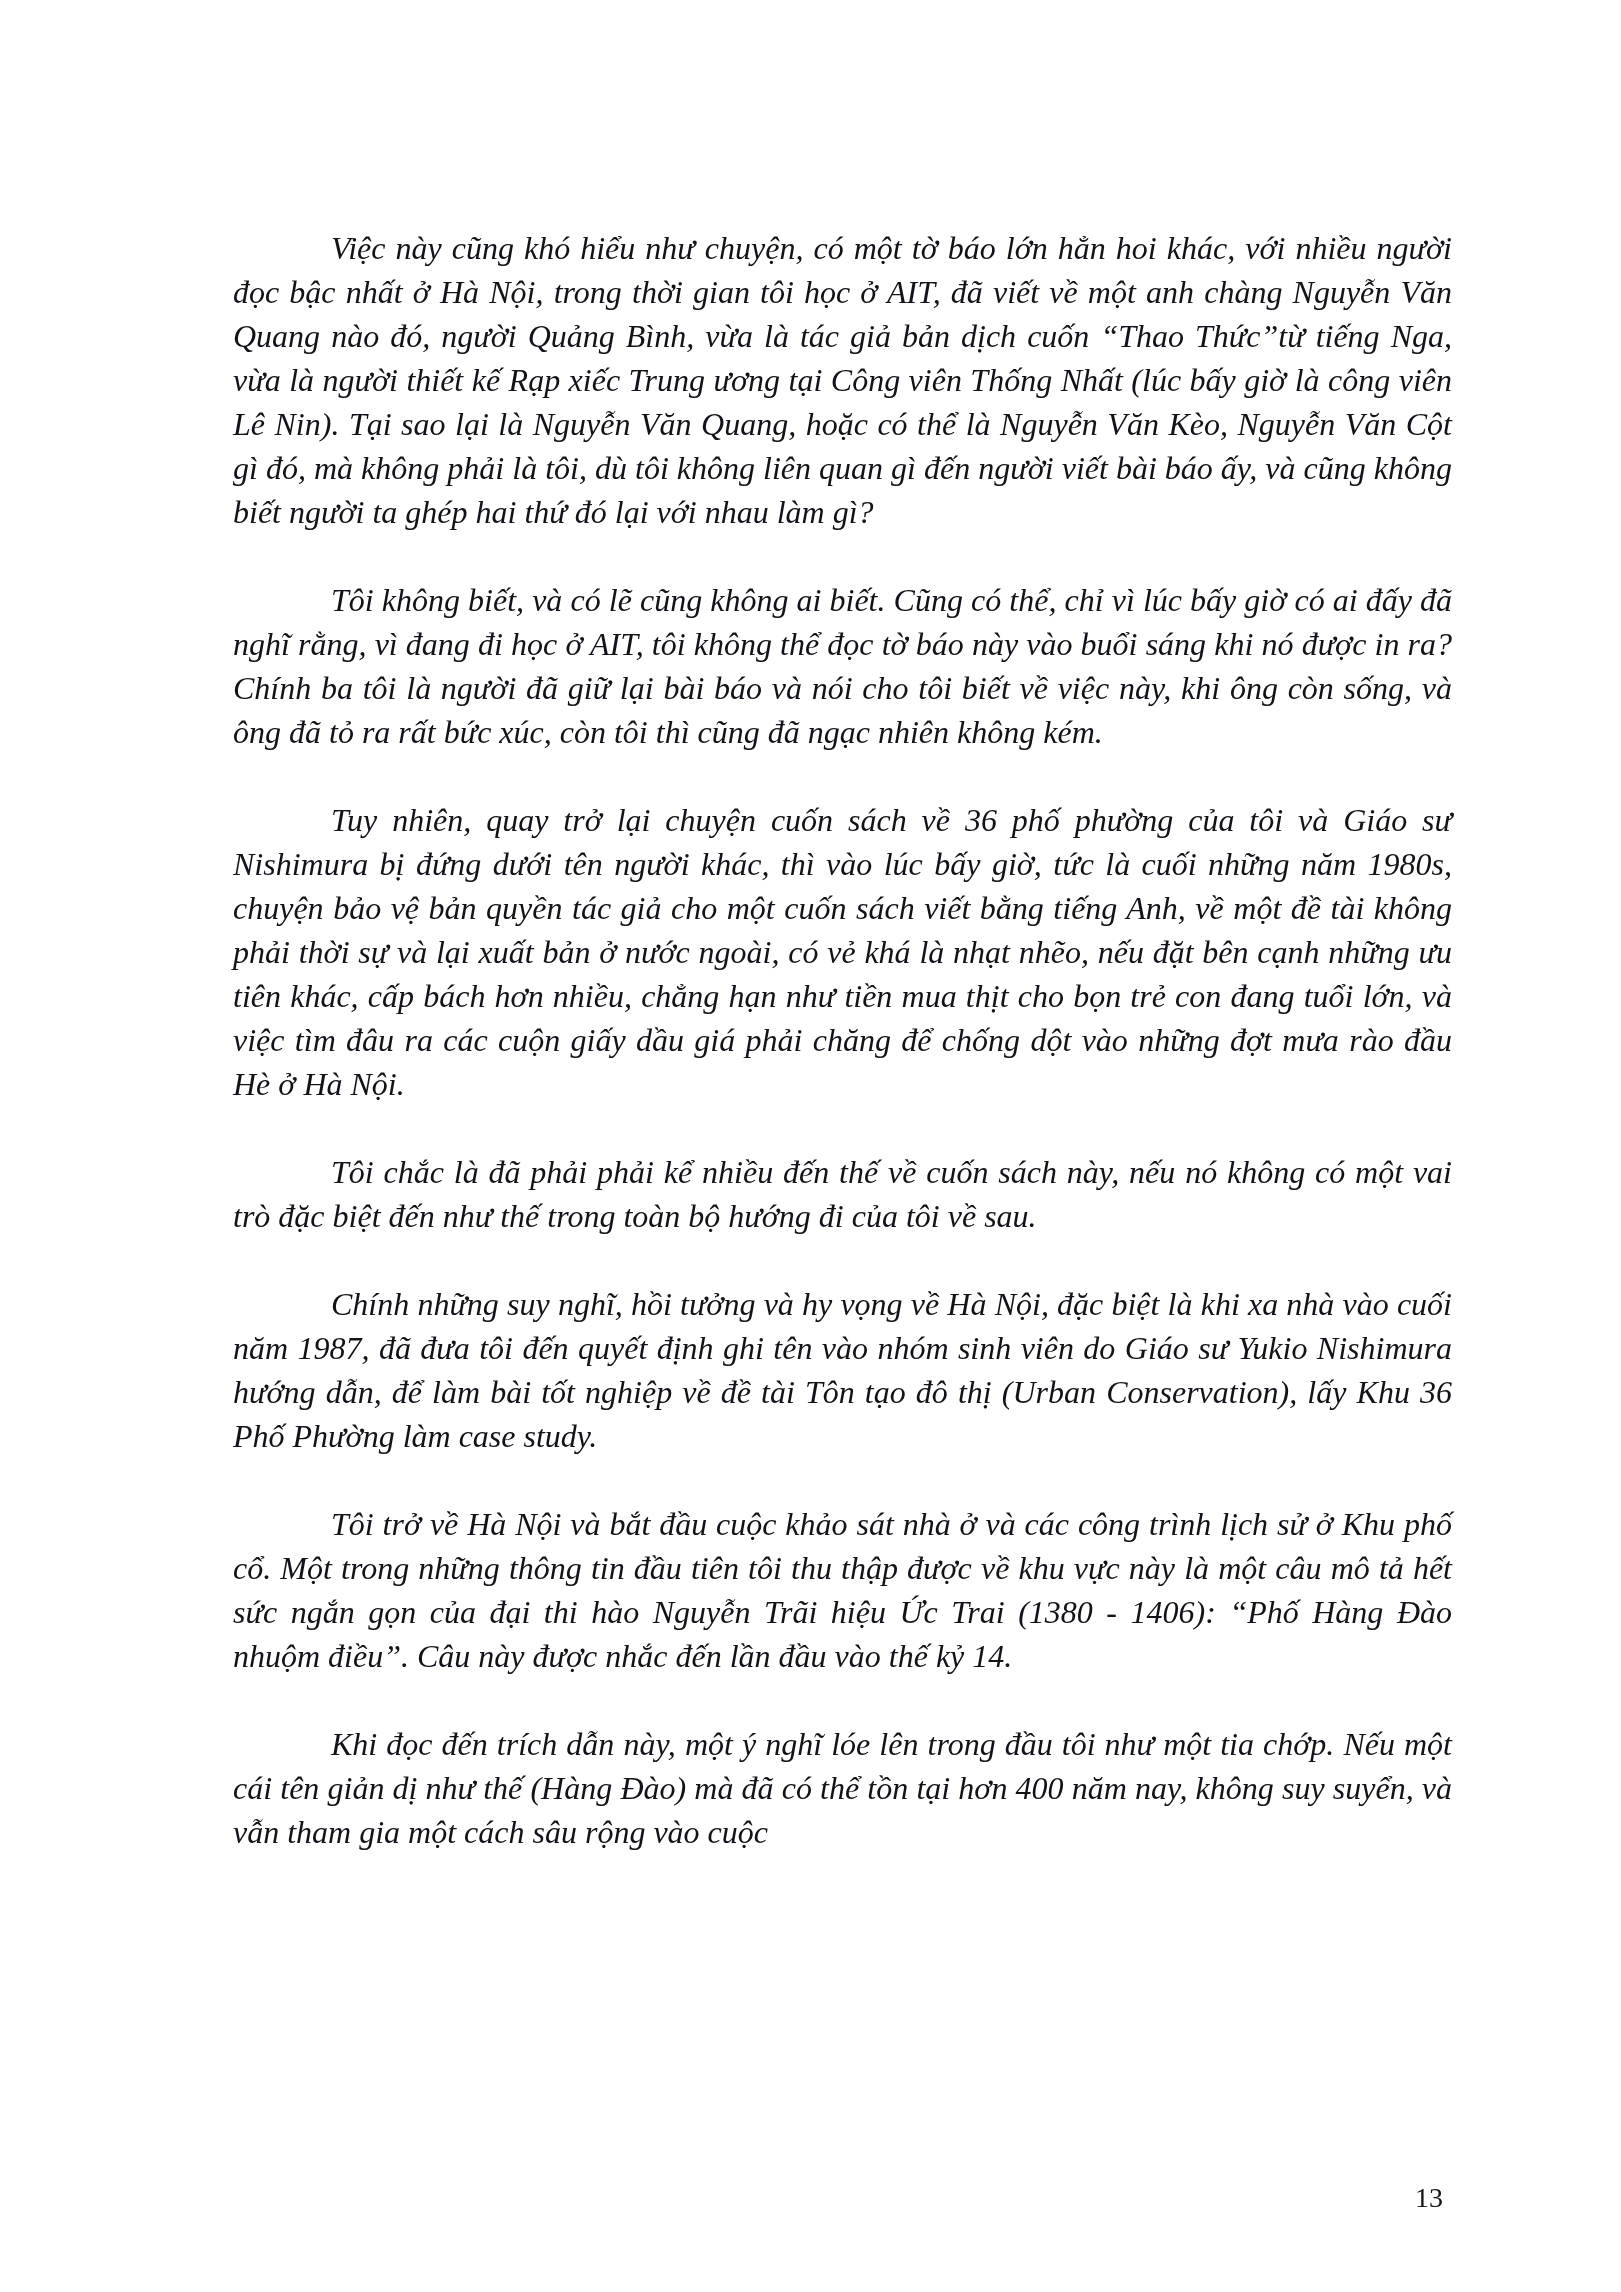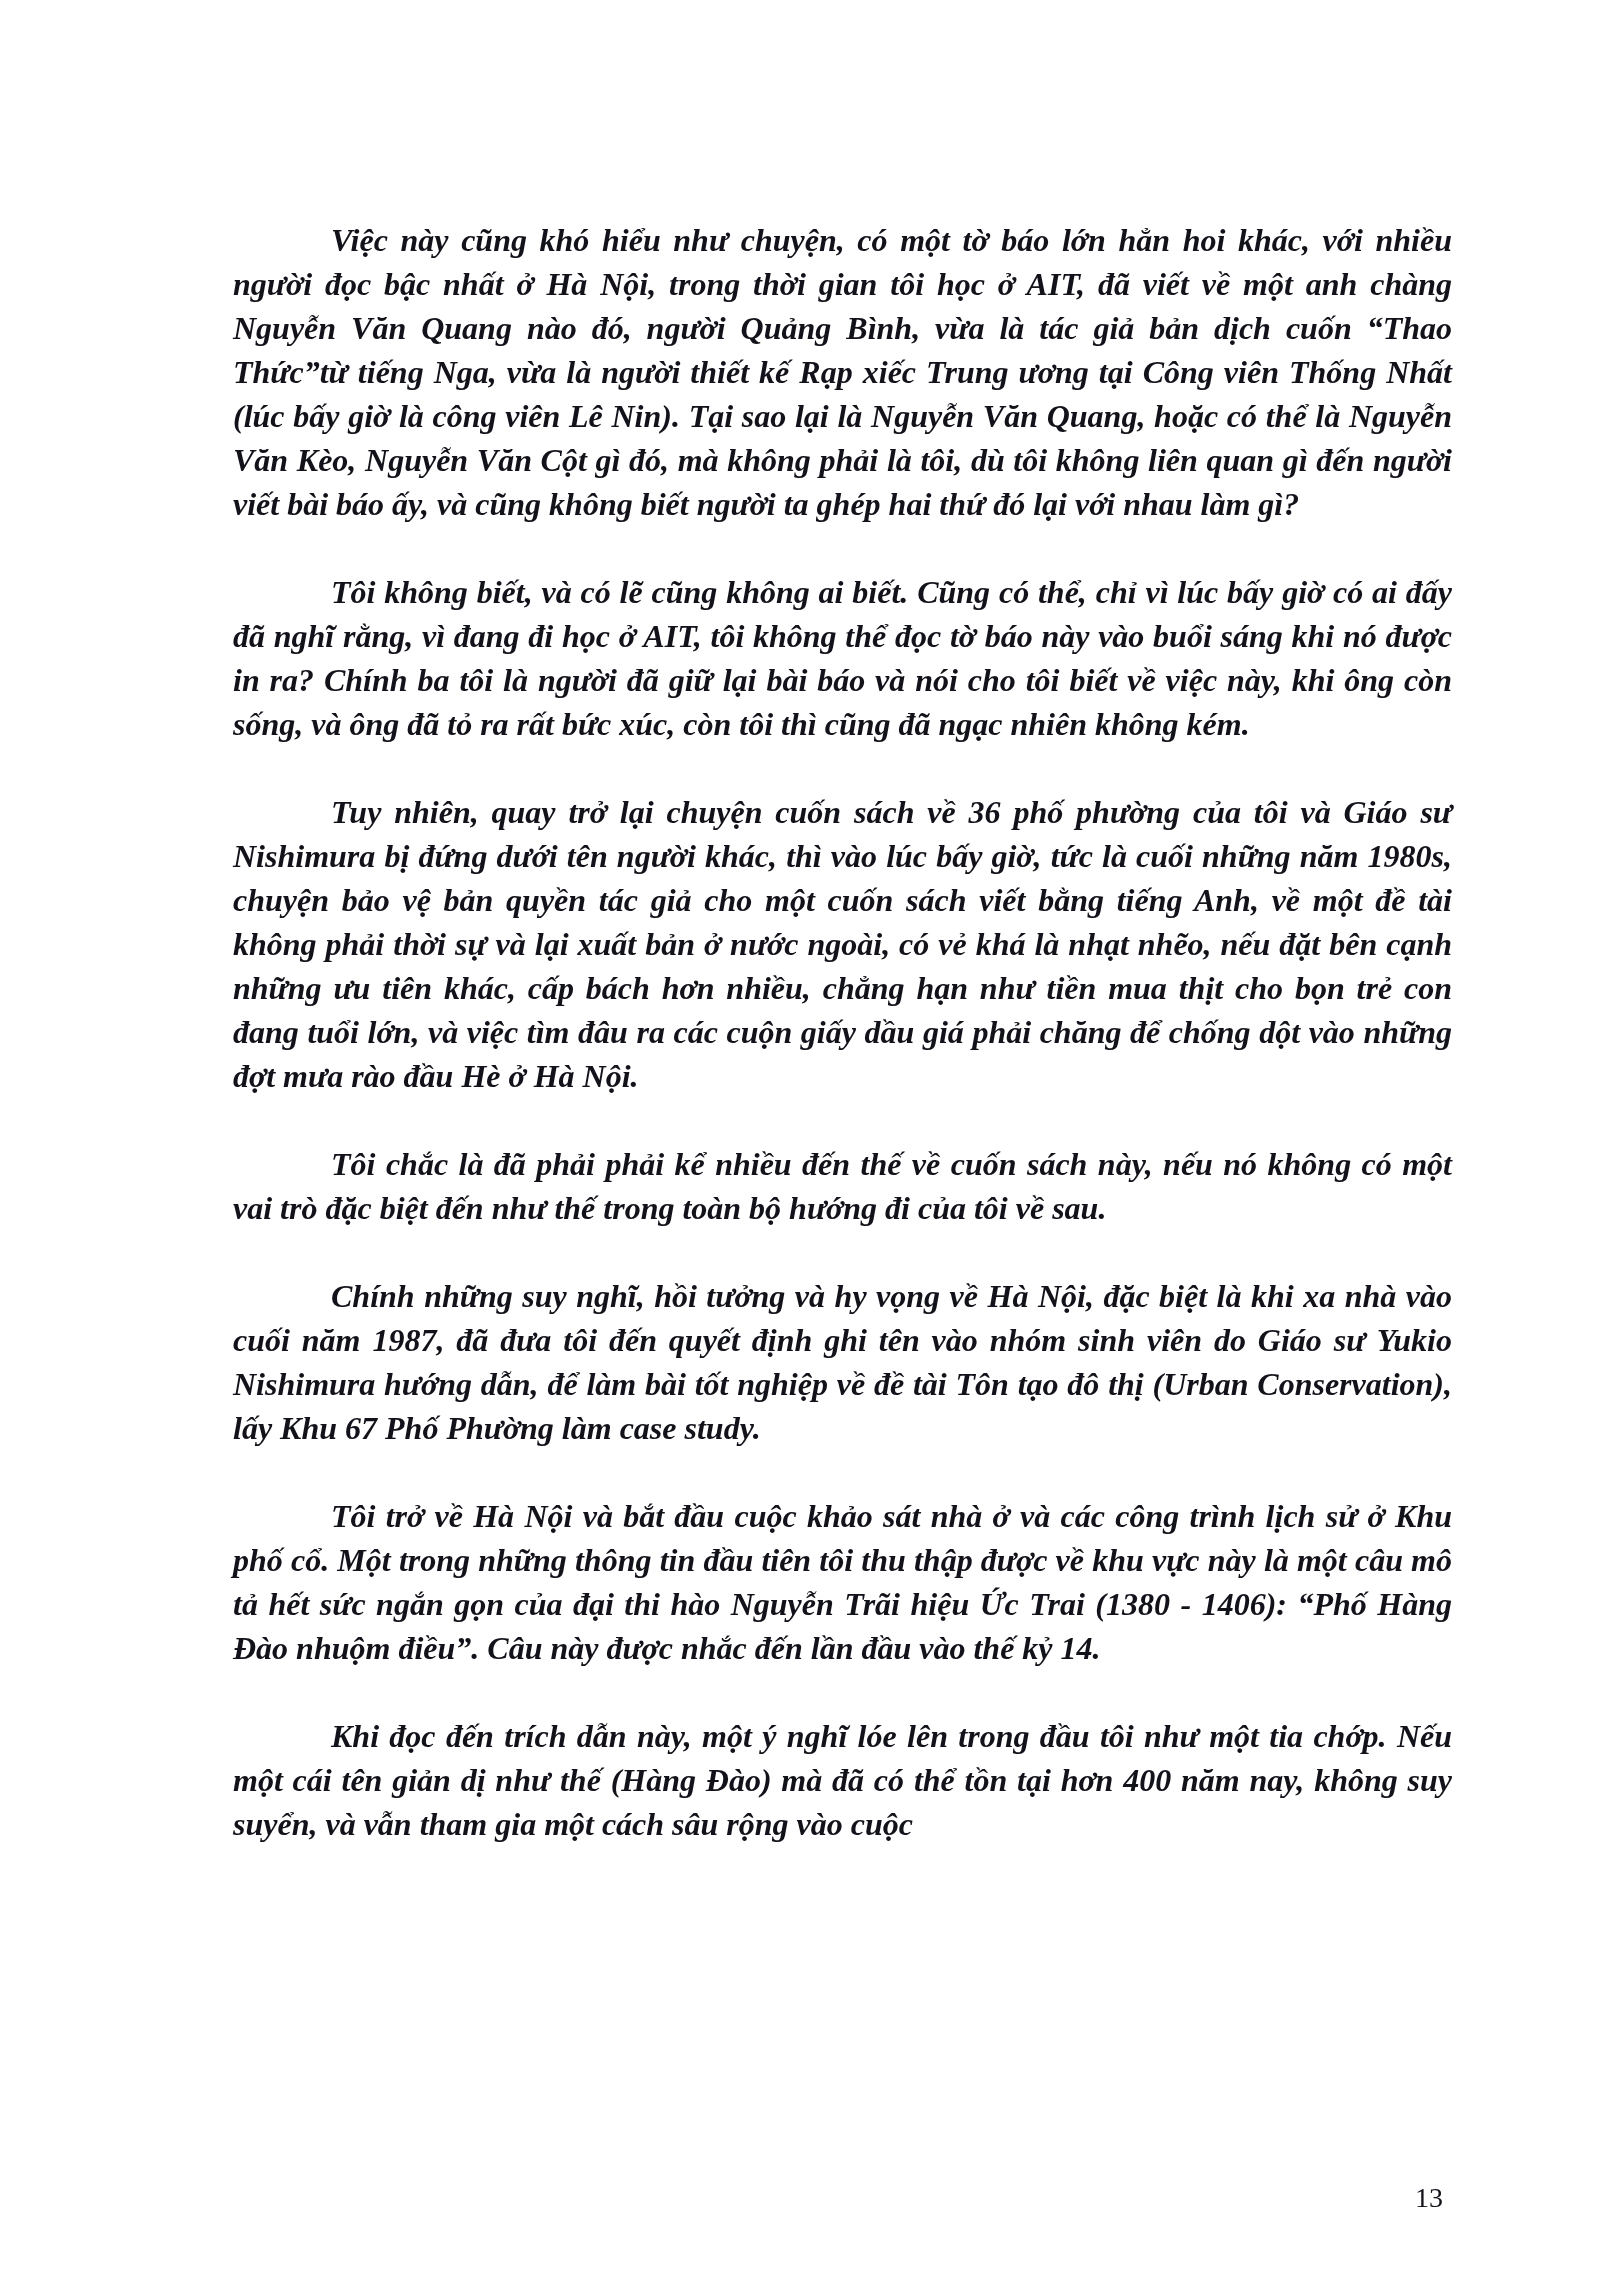--- a/index.html
+++ b/index.html
@@ -21,23 +21,22 @@
     position: absolute;
     left: 233px;
     top: 214px;
     width: 1219px;
     font-style: italic;
     font-size: 32px;
     line-height: 44px;
     text-align: justify;
   }
   .text-block p {
-    margin: 4px 0 44px 0;
+    margin: 12px 0 44px 0;
     text-indent: 98px;
-    font-weight: bold;
   }
   .text-block p:last-child {
     margin-bottom: 0;
   }
   .page-number {
     position: absolute;
     top: 2184px;
     right: 178px;
     font-style: normal;
     font-size: 28px;
@@ -47,19 +46,19 @@
 </style>
 </head>
 <body>
 
 <div class="page">
   <div class="text-block">
     <p>Việc này cũng khó hiểu như chuyện, có một tờ báo lớn hẳn hoi khác, với nhiều người đọc bậc nhất ở Hà Nội, trong thời gian tôi học ở AIT, đã viết về một anh chàng Nguyễn Văn Quang nào đó, người Quảng Bình, vừa là tác giả bản dịch cuốn “Thao Thức”từ tiếng Nga, vừa là người thiết kế Rạp xiếc Trung ương tại Công viên Thống Nhất (lúc bấy giờ là công viên Lê Nin). Tại sao lại là Nguyễn Văn Quang, hoặc có thể là Nguyễn Văn Kèo, Nguyễn Văn Cột gì đó, mà không phải là tôi, dù tôi không liên quan gì đến người viết bài báo ấy, và cũng không biết người ta ghép hai thứ đó lại với nhau làm gì?</p>
     <p>Tôi không biết, và có lẽ cũng không ai biết. Cũng có thể, chỉ vì lúc bấy giờ có ai đấy đã nghĩ rằng, vì đang đi học ở AIT, tôi không thể đọc tờ báo này vào buổi sáng khi nó được in ra? Chính ba tôi là người đã giữ lại bài báo và nói cho tôi biết về việc này, khi ông còn sống, và ông đã tỏ ra rất bức xúc, còn tôi thì cũng đã ngạc nhiên không kém.</p>
     <p>Tuy nhiên, quay trở lại chuyện cuốn sách về 36 phố phường của tôi và Giáo sư Nishimura bị đứng dưới tên người khác, thì vào lúc bấy giờ, tức là cuối những năm 1980s, chuyện bảo vệ bản quyền tác giả cho một cuốn sách viết bằng tiếng Anh, về một đề tài không phải thời sự và lại xuất bản ở nước ngoài, có vẻ khá là nhạt nhẽo, nếu đặt bên cạnh những ưu tiên khác, cấp bách hơn nhiều, chẳng hạn như tiền mua thịt cho bọn trẻ con đang tuổi lớn, và việc tìm đâu ra các cuộn giấy dầu giá phải chăng để chống dột vào những đợt mưa rào đầu Hè ở Hà Nội.</p>
     <p>Tôi chắc là đã phải phải kể nhiều đến thế về cuốn sách này, nếu nó không có một vai trò đặc biệt đến như thế trong toàn bộ hướng đi của tôi về sau.</p>
-    <p>Chính những suy nghĩ, hồi tưởng và hy vọng về Hà Nội, đặc biệt là khi xa nhà vào cuối năm 1987, đã đưa tôi đến quyết định ghi tên vào nhóm sinh viên do Giáo sư Yukio Nishimura hướng dẫn, để làm bài tốt nghiệp về đề tài Tôn tạo đô thị (Urban Conservation), lấy Khu 67 Phố Phường làm case study.</p>
+    <p>Chính những suy nghĩ, hồi tưởng và hy vọng về Hà Nội, đặc biệt là khi xa nhà vào cuối năm 1987, đã đưa tôi đến quyết định ghi tên vào nhóm sinh viên do Giáo sư Yukio Nishimura hướng dẫn, để làm bài tốt nghiệp về đề tài Tôn tạo đô thị (Urban Conservation), lấy Khu 36 Phố Phường làm case study.</p>
     <p>Tôi trở về Hà Nội và bắt đầu cuộc khảo sát nhà ở và các công trình lịch sử ở Khu phố cổ. Một trong những thông tin đầu tiên tôi thu thập được về khu vực này là một câu mô tả hết sức ngắn gọn của đại thi hào Nguyễn Trãi hiệu Ức Trai (1380 - 1406): “Phố Hàng Đào nhuộm điều”. Câu này được nhắc đến lần đầu vào thế kỷ 14.</p>
     <p>Khi đọc đến trích dẫn này, một ý nghĩ lóe lên trong đầu tôi như một tia chớp. Nếu một cái tên giản dị như thế (Hàng Đào) mà đã có thể tồn tại hơn 400 năm nay, không suy suyển, và vẫn tham gia một cách sâu rộng vào cuộc</p>
   </div>
   <div class="page-number">13</div>
 </div>
 
 
 </body></html>

